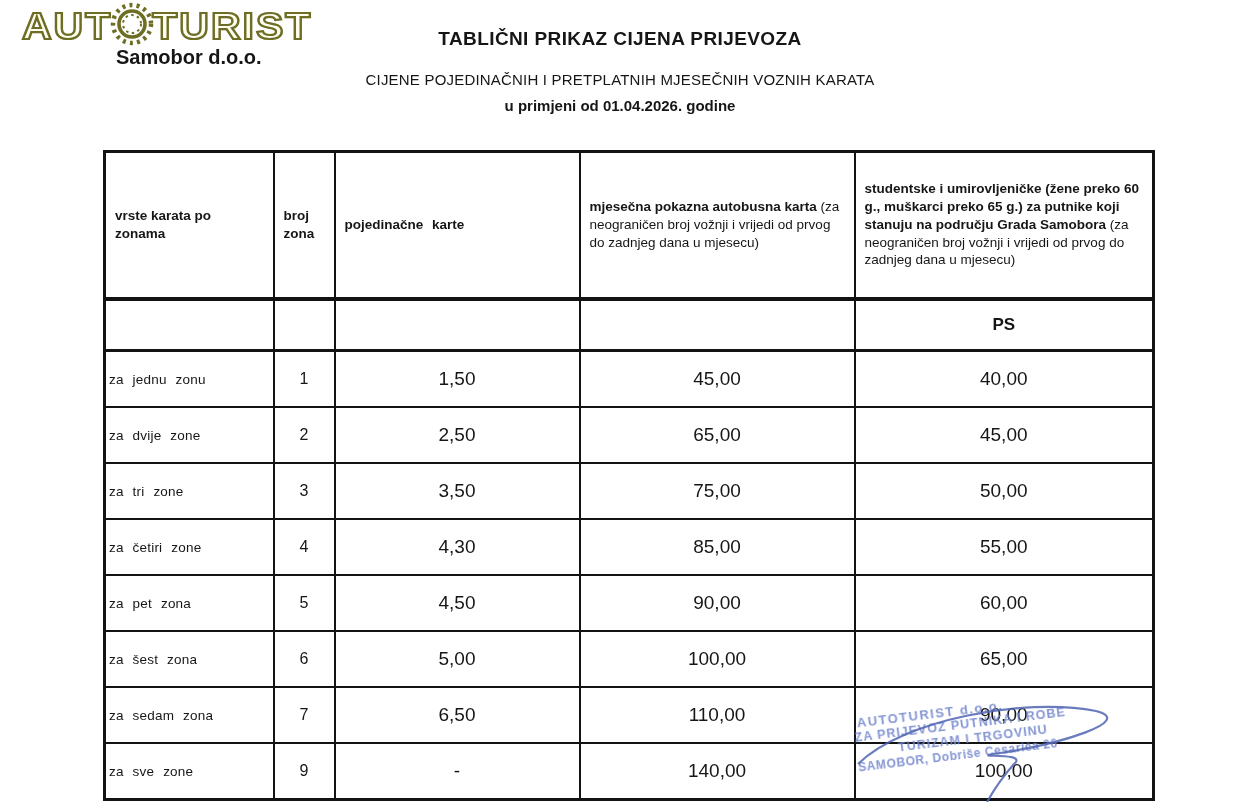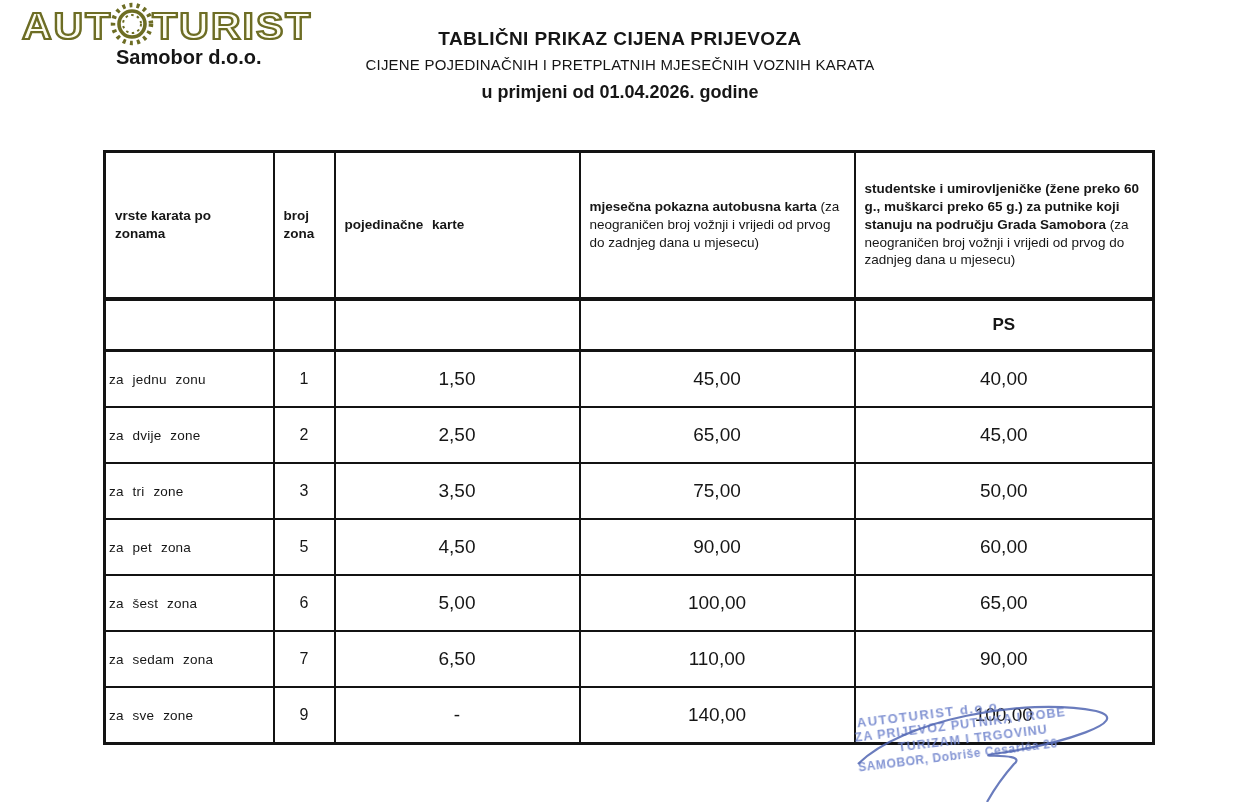--- a/index.html
+++ b/index.html
@@ -15,22 +15,22 @@
     color:#fdfdf0;
     -webkit-text-stroke:2.4px #6d6d24;
     text-shadow:0 0 1px #3c3c10, 0 0 1px #3c3c10;
     transform:scaleY(.92);
   }
   .sun{margin:0 -3px 4px -3px;}
   .logo-sub{position:absolute;left:116px;top:46px;font-size:20px;font-weight:bold;text-align:right;}
   
   .titles{position:absolute;left:280px;top:28px;width:680px;text-align:center;}
   .t1{font-size:19px;font-weight:bold;letter-spacing:.4px;}
-  .t2{font-size:15px;margin-top:6px;letter-spacing:.2px;}
-  .t3{font-size:18px;font-weight:bold;margin-top:9px;}
+  .t2{font-size:15px;margin-top:21px;letter-spacing:.2px;}
+  .t3{font-size:15px;font-weight:bold;margin-top:9px;}
   
   table.price{
     position:absolute;left:103px;top:150px;width:1049px;
     border-collapse:collapse;table-layout:fixed;
     border:3px solid #131313;
   }
   table.price th, table.price td{border:2px solid #131313;overflow:hidden;}
   tr.hrow{height:147px;}
   tr.hrow th{
     vertical-align:middle;text-align:left;padding:4px 9px;
@@ -131,20 +131,27 @@
           <td class="c4">45,00</td>
         </tr>
         <tr>
           <td class="c0">za tri zone</td>
           <td class="c1">3</td>
           <td class="c2">3,50</td>
           <td class="c3">75,00</td>
           <td class="c4">50,00</td>
         </tr>
         <tr>
+          <td class="c0">za četiri zone</td>
+          <td class="c1">4</td>
+          <td class="c2">4,30</td>
+          <td class="c3">85,00</td>
+          <td class="c4">55,00</td>
+        </tr>
+        <tr>
           <td class="c0">za pet zona</td>
           <td class="c1">5</td>
           <td class="c2">4,50</td>
           <td class="c3">90,00</td>
           <td class="c4">60,00</td>
         </tr>
         <tr>
           <td class="c0">za šest zona</td>
           <td class="c1">6</td>
           <td class="c2">5,00</td>

